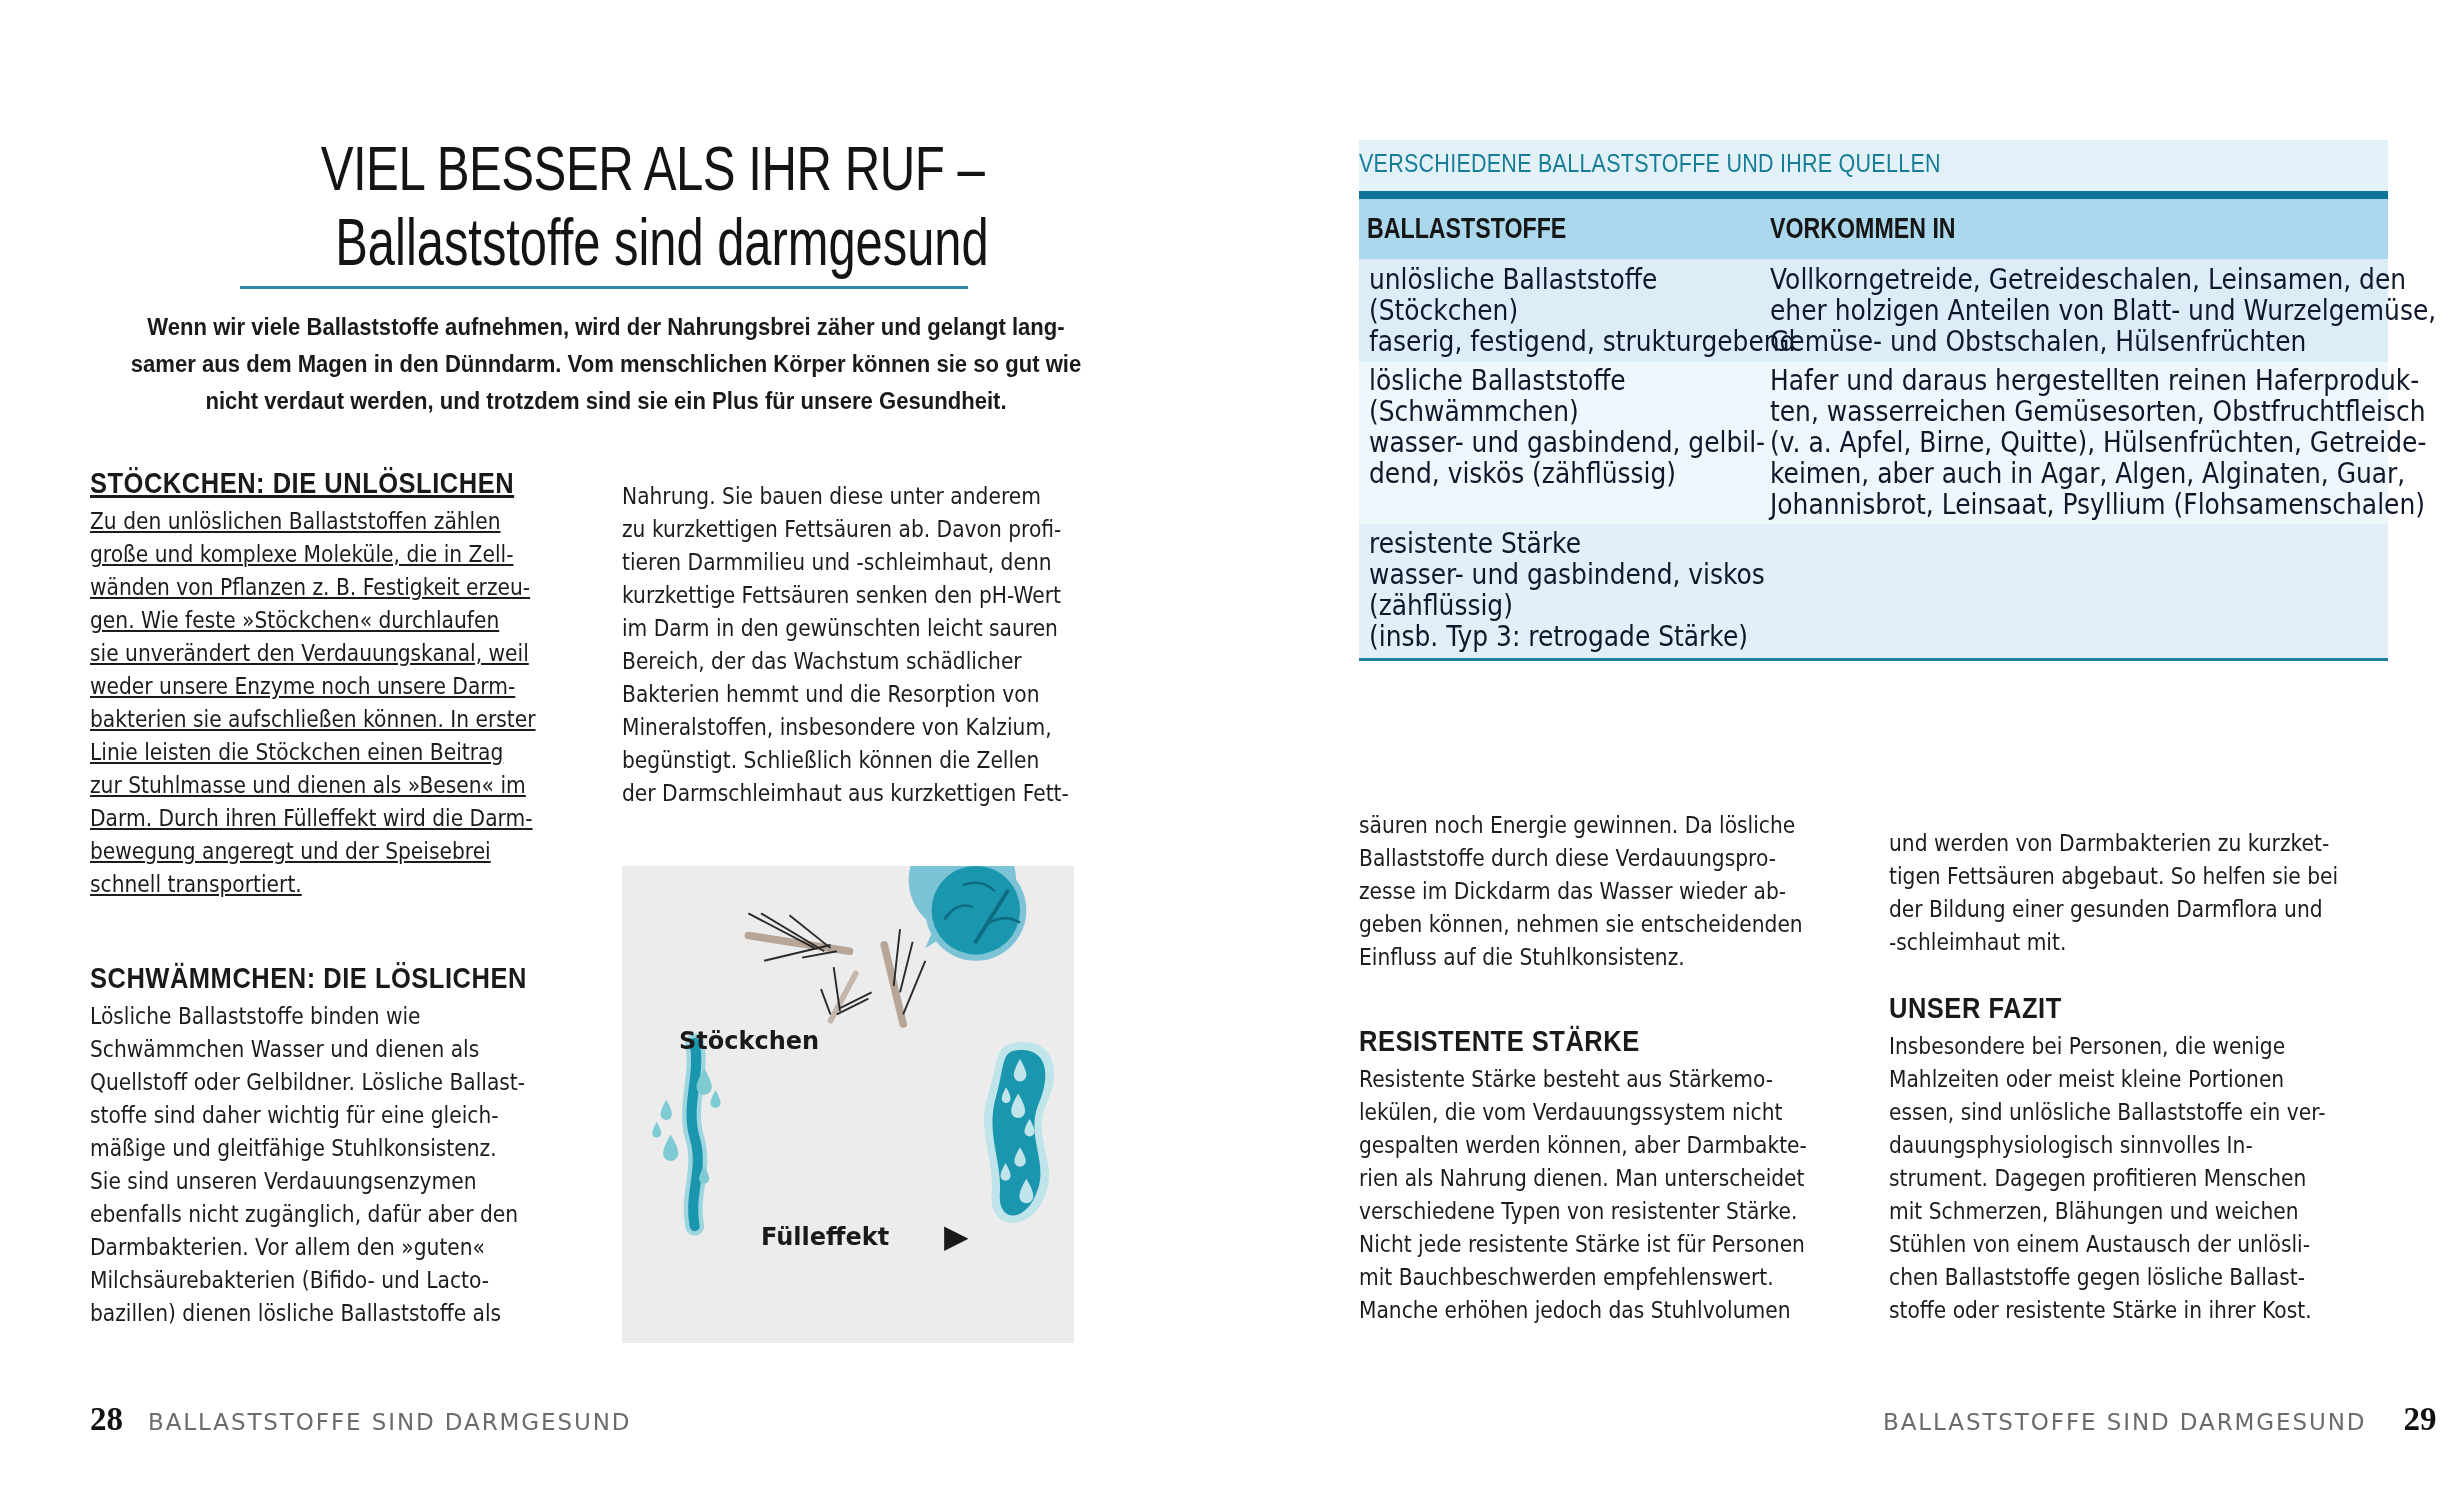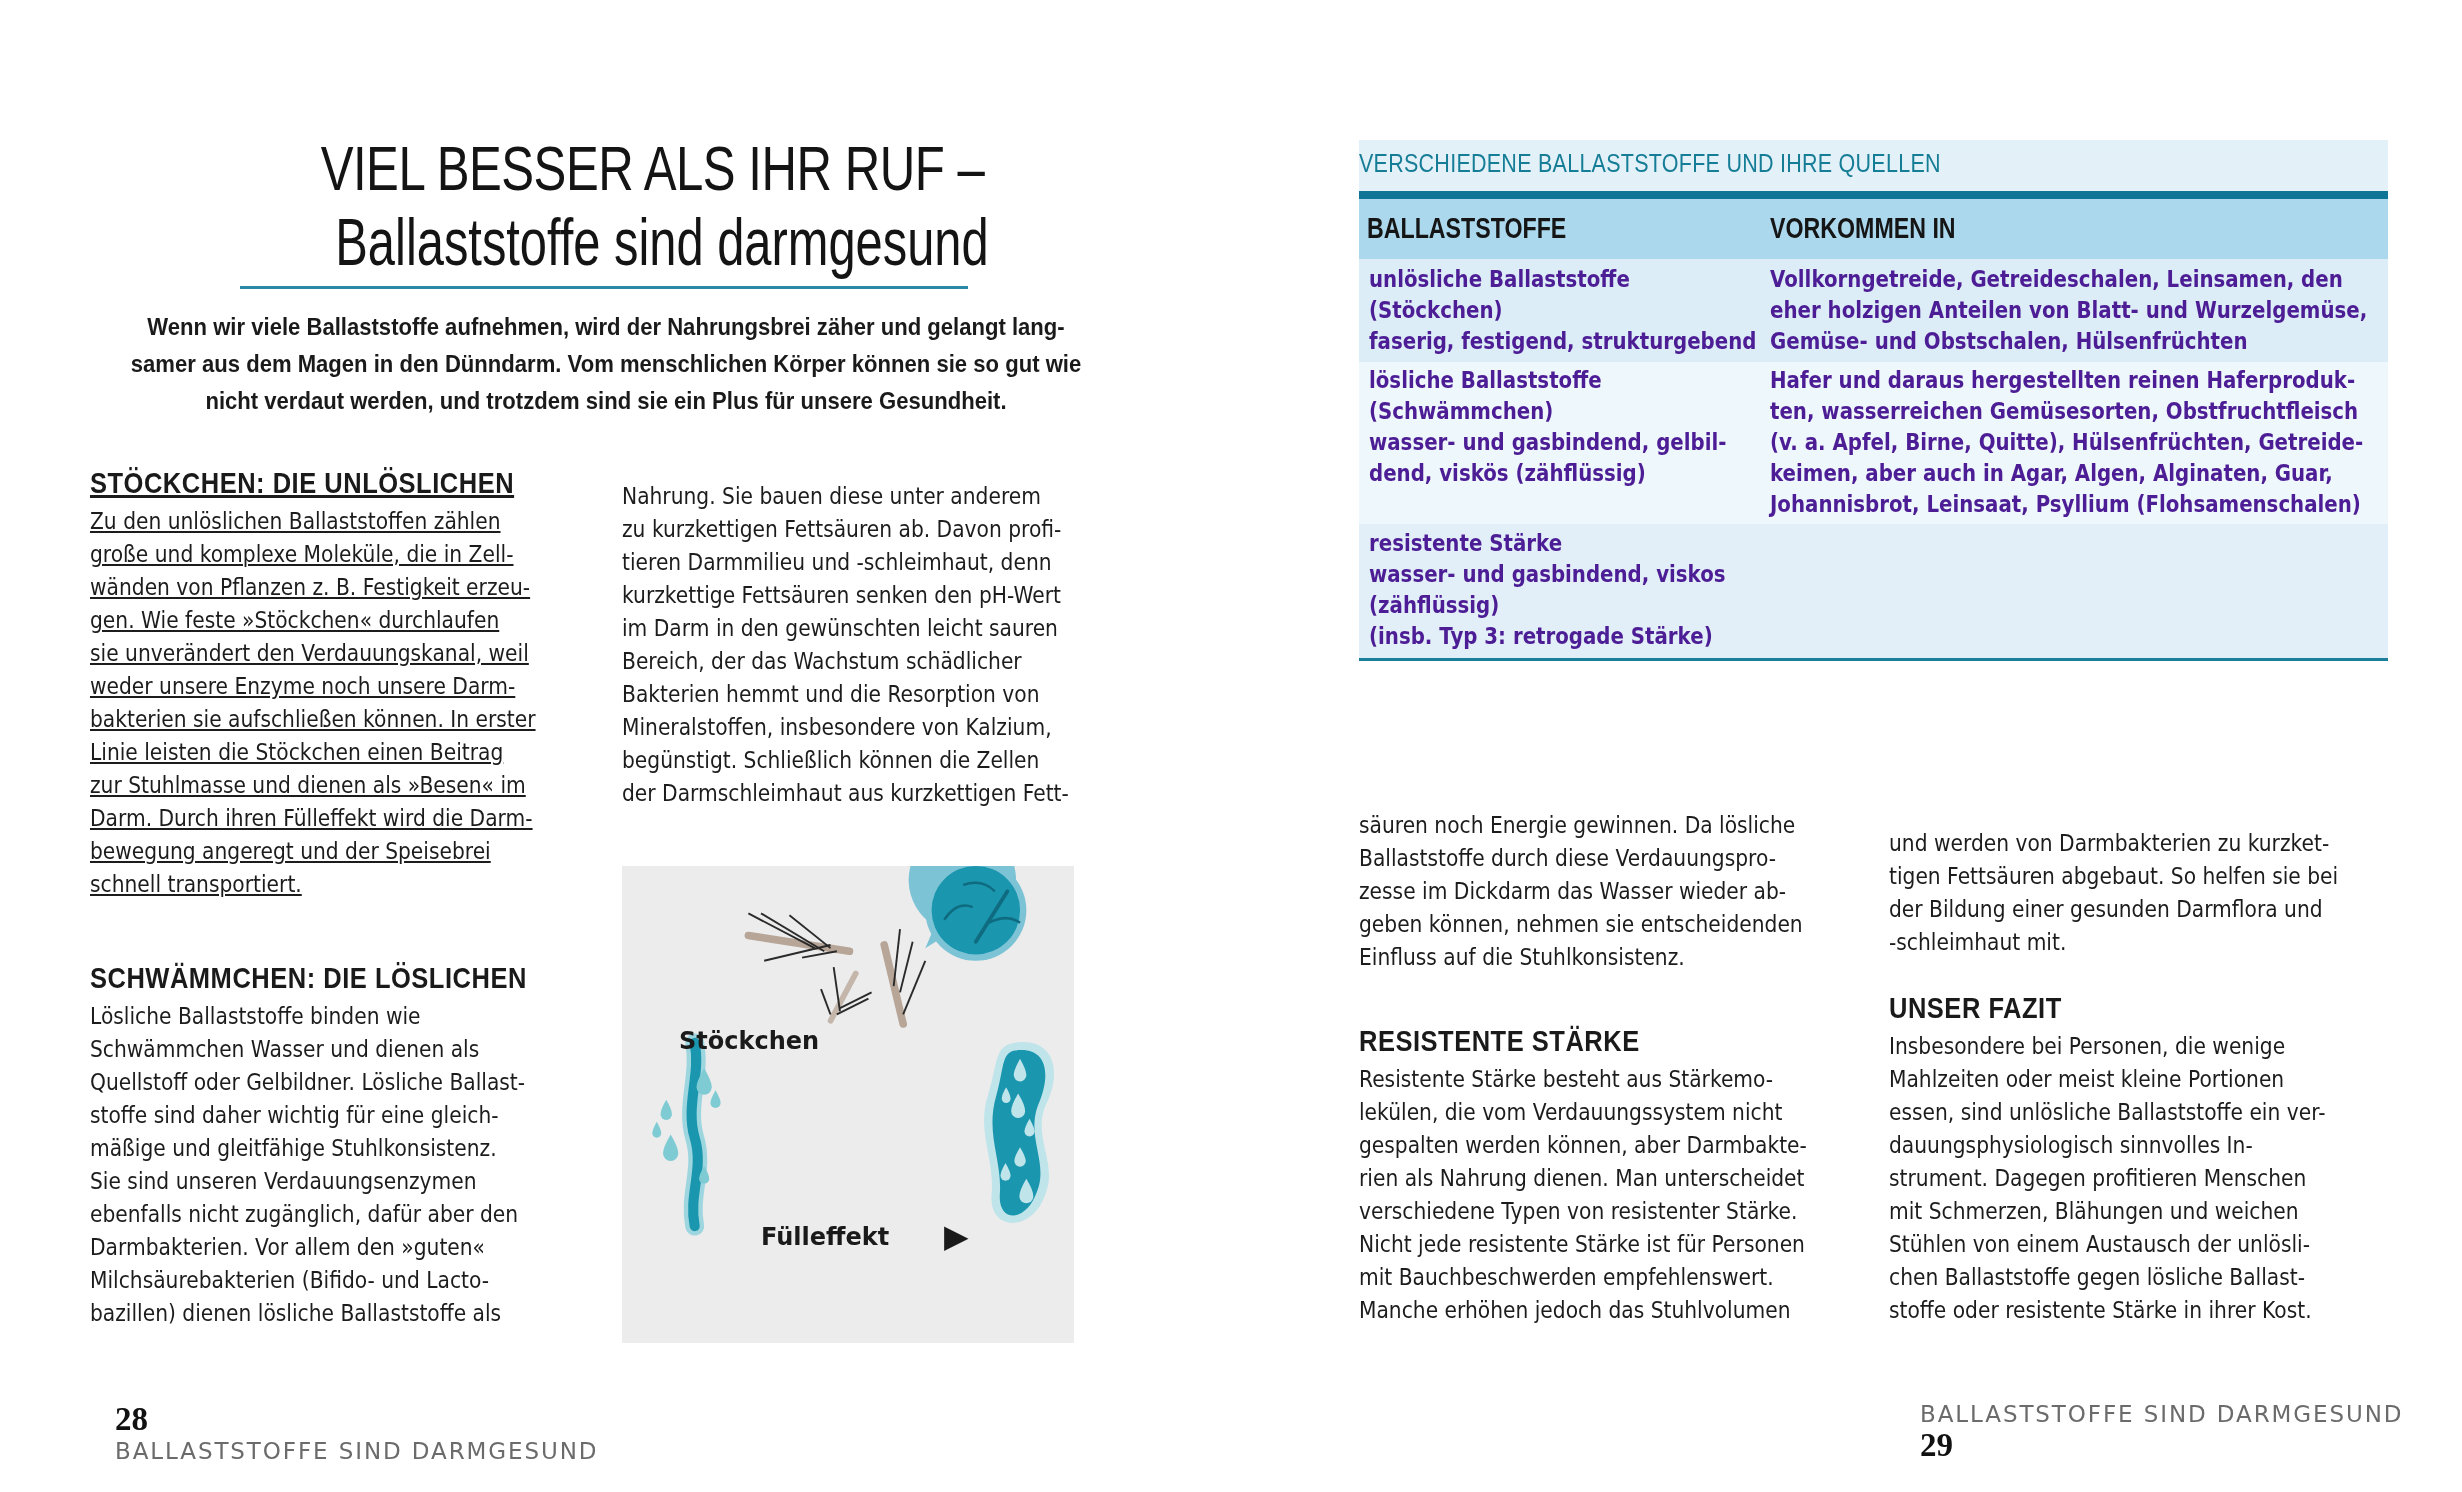--- a/index.html
+++ b/index.html
@@ -28,30 +28,30 @@
   .illus-label { position: absolute; font-family: "DejaVu Sans", sans-serif; font-weight: bold; font-size: 24px; color: #1a1a1a; }
 
   
   .tbl { position: absolute; left: 1359px; top: 140px; width: 1029px; background: linear-gradient(180deg, #e2f0f8 0%, #eaf4fa 50%, #e4f0f8 100%); }
   .tbl-caption { height: 51px; padding: 8.8px 0 0 0; font-family: "Liberation Sans", sans-serif; font-size: 25px; color: #167d96; white-space: nowrap; transform: scaleX(0.86); transform-origin: left center; letter-spacing: 0.3px; }
   .tbl-topbar { height: 7.6px; background: #0f7596; }
   .tbl-head { height: 60px; background: #acd8ee; display: flex; align-items: center; }
   .tbl-head div { font-family: "Liberation Sans", sans-serif; font-weight: bold; font-size: 29px; color: #151515; white-space: nowrap; transform: scaleX(0.8); transform-origin: left center; }
   .th1 { width: 411px; padding-left: 10px; }
   .th2 { padding-left: 0; }
-  .tbl-row { display: flex; font-family: "DejaVu Sans", sans-serif; font-size: 23px; line-height: 31px; color: #4c1d95; font-weight: bold; }
+  .tbl-row { display: flex; font-family: "DejaVu Sans", sans-serif; font-size: 29px; line-height: 31px; color: #0f172a; }
   .tbl-row .c1 { width: 411px; padding-left: 10px; }
   .tbl-row .c2 { flex: 1; }
   .tbl-row .line { display: block; white-space: nowrap; transform: scaleX(0.86); transform-origin: left center; }
   .row-a { background: #dcedf7; padding: 5px 0 5px 0; }
   .row-b { background: #eef7fc; padding: 3.8px 0 3.8px 0; }
   .row-c { background: #e2eff8; padding: 3.8px 0 6.3px 0; }
   .tbl-bottombar { height: 3.2px; background: #1b7f9c; }
 
-  .footer { position: absolute; top: 1401px; display: flex; align-items: baseline; flex-direction: column; }
+  .footer { position: absolute; top: 1401px; display: flex; align-items: baseline; }
   .folio { font-family: "Liberation Serif", serif; font-weight: bold; font-size: 33px; color: #111; }
   .running { font-family: "DejaVu Sans", sans-serif; font-size: 23px; letter-spacing: 1.9px; color: #6b6b6b; white-space: nowrap; }
 </style>
 </head>
 <body>
 
 <div class="page page-left">
 
   <div class="title-block">
     <div class="title-line1">VIEL BESSER ALS IHR RUF –</div>

